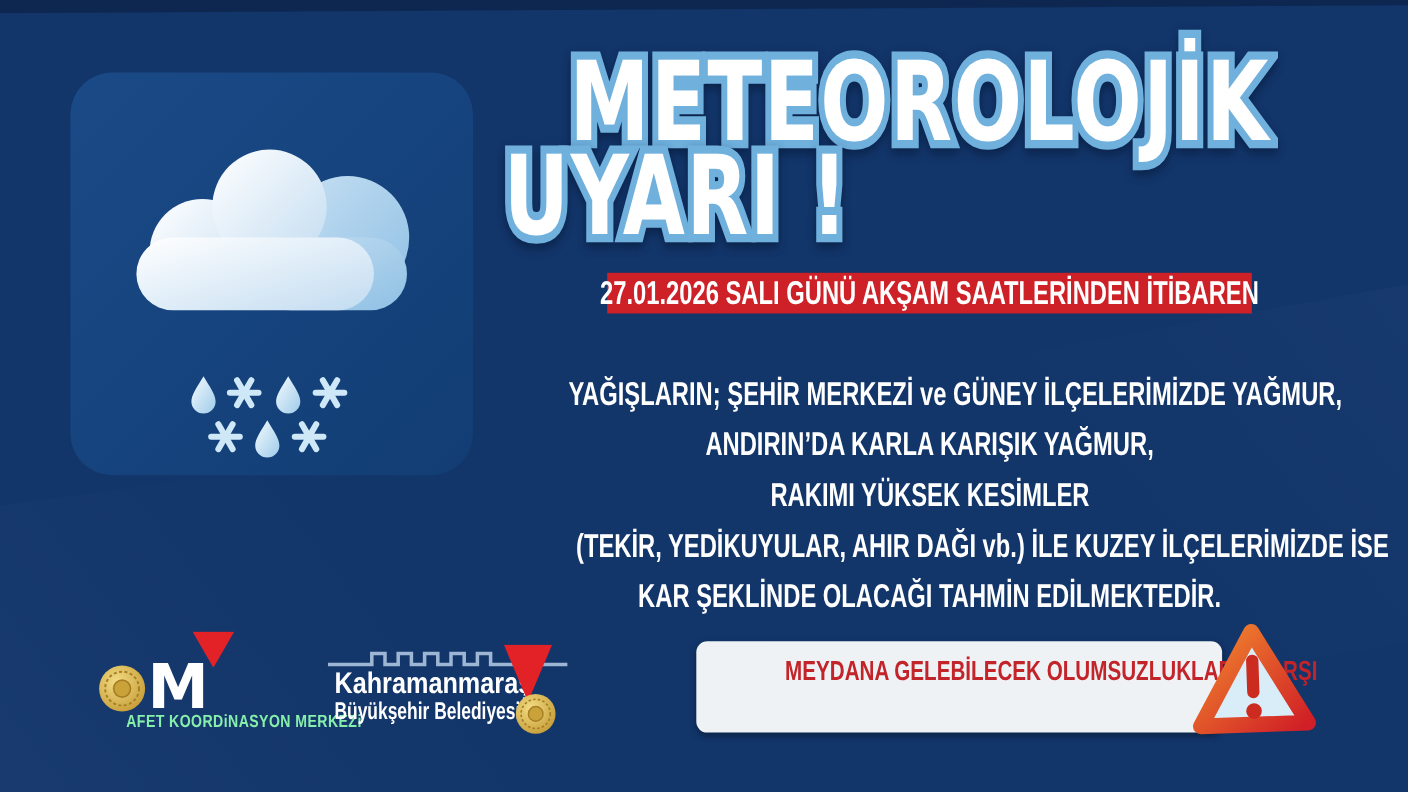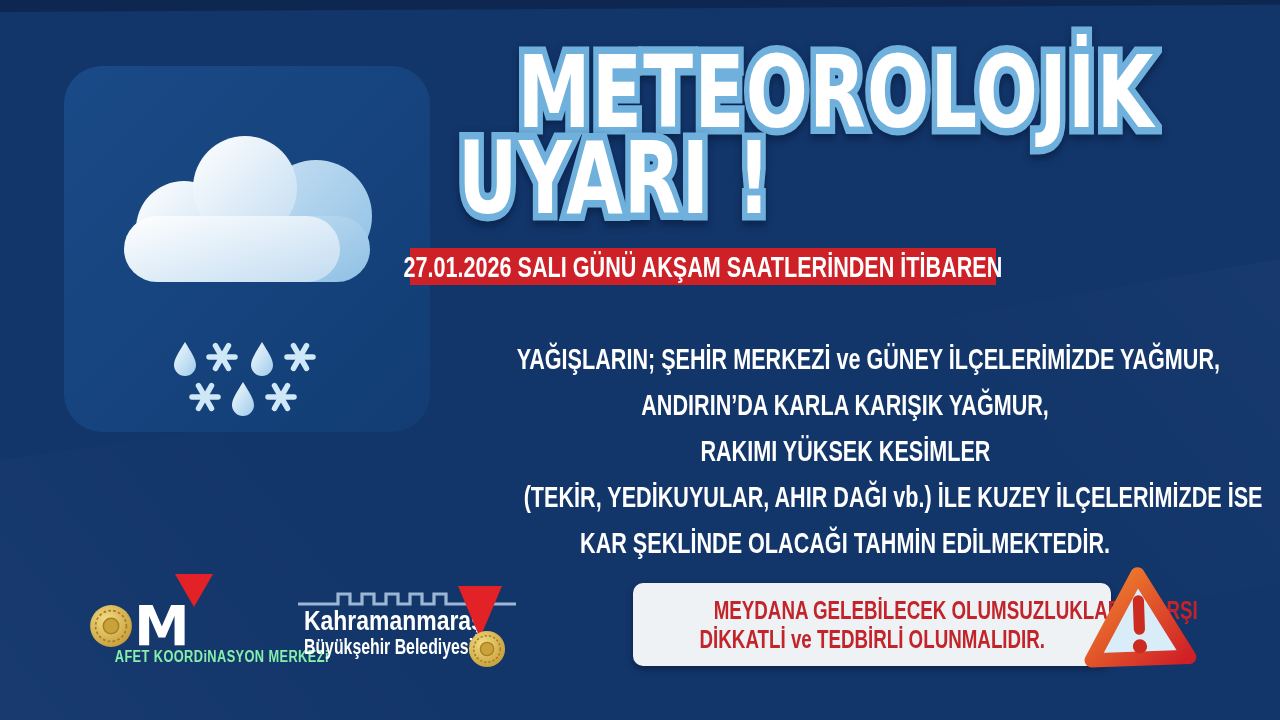--- a/index.html
+++ b/index.html
@@ -30,21 +30,21 @@
   
   .title-wrap{position:absolute;left:400px;top:50px;width:870px;}
   .title-line{position:relative;z-index:0;color:#fff;
     font:bold 100px/86px "DejaVu Sans",sans-serif;letter-spacing:2px;}
   .title-line::before{content:attr(data-text);position:absolute;inset:0;z-index:-1;
     color:#6fb0dd;-webkit-text-stroke:15px #6fb0dd;
     filter:drop-shadow(0 4px 5px rgba(0,10,30,.45));}
 
   
   .banners{position:absolute;left:410px;top:248px;width:870px;
-    display:flex;flex-direction:row;align-items:center;gap:6px;}
+    display:flex;flex-direction:column;align-items:center;gap:6px;}
   .banner{background:#ce2027;height:37px;display:flex;align-items:center;justify-content:center;
     box-sizing:border-box;padding:0 10px;}
   .banner.b1{width:586px;}
   .banner.b2{width:622px;}
   .banner span{font-weight:bold;font-size:30px;line-height:1;color:#fff;}
 
   
   .forecast{position:absolute;left:380px;top:336px;width:930px;text-align:center;}
   .fline{height:46px;font-weight:bold;font-size:30px;line-height:46px;color:#fff;}
 
@@ -147,21 +147,20 @@
   <div class="forecast">
     <div class="fline"><span class="cond">YAĞIŞLARIN; ŞEHİR MERKEZİ ve GÜNEY İLÇELERİMİZDE YAĞMUR,</span></div>
     <div class="fline"><span class="cond">ANDIRIN’DA KARLA KARIŞIK YAĞMUR,</span></div>
     <div class="fline"><span class="cond">RAKIMI YÜKSEK KESİMLER</span></div>
     <div class="fline"><span class="cond">(TEKİR, YEDİKUYULAR, AHIR DAĞI vb.) İLE KUZEY İLÇELERİMİZDE İSE</span></div>
     <div class="fline"><span class="cond">KAR ŞEKLİNDE OLACAĞI TAHMİN EDİLMEKTEDİR.</span></div>
   </div>
 
   <div class="notice">
     <div class="nline"><span class="cond" style="--sx:.75">MEYDANA GELEBİLECEK OLUMSUZLUKLARA KARŞI</span></div>
-    <div class="nline"><span class="cond" style="--sx:.75">DİKKATLİ ve TEDBİRLİ OLUNMALIDIR.</span></div>
   </div>
 
   <div class="warn">
     <svg viewBox="0 0 120 112" width="122" height="114" aria-hidden="true">
       <defs>
         <linearGradient id="triGrad" x1="0" y1="0" x2="1" y2="1">
           <stop offset="0" stop-color="#f28a2e"></stop>
             <stop offset="1" stop-color="#d01f26"></stop>
         </linearGradient>
       </defs>

